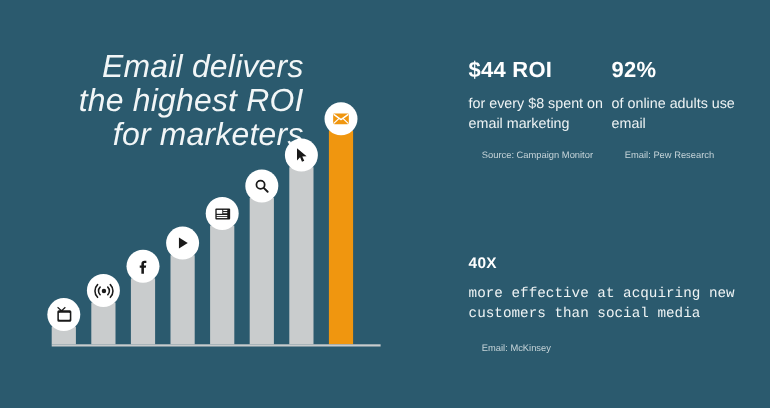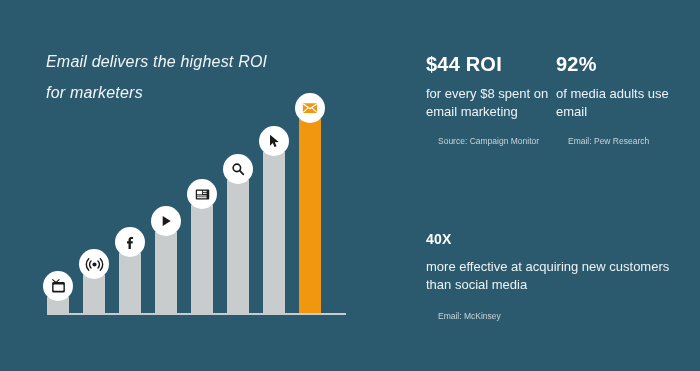--- a/index.html
+++ b/index.html
@@ -25,26 +25,27 @@
   .left-panel {
     position: absolute;
     left: 0; top: 0;
     width: 400px; height: 371px;
   }
   .headline {
     position: absolute;
     left: 46px;
     top: 46px;
     width: 230px;
-    font-size: 16px;
+    font-size: 29px;
     line-height: 31px;
     font-style: italic;
     font-weight: 400;
     color: #f2f6f7;
     letter-spacing: 0.2px;
+    text-align: right;
   }
 
   
   .chart {
     position: absolute;
     left: 47px;
     top: 60px;
     width: 300px;
     height: 255px;
   }
@@ -131,20 +132,21 @@
     position: absolute;
     left: 26px;
     top: 227px;
     width: 262px;
   }
   .stat-block-wide .stat-number { font-size: 14px; }
   .stat-block-wide .stat-body {
     margin-top: 7px;
     font-size: 13px;
     line-height: 18px;
+    font-family: Liberation Mono, monospace;
   }
   .stat-block-wide .stat-source {
     margin-top: 16px;
   }
 </style>
 </head>
 <body>
 
 <div class="slide">
 
@@ -250,21 +252,21 @@
     <div class="stat-row">
 
       <div class="stat-col">
         <div class="stat-number">$44 ROI</div>
         <div class="stat-body">for every $8 spent on email marketing</div>
         <div class="stat-source">Source: Campaign Monitor</div>
       </div>
 
       <div class="stat-col second">
         <div class="stat-number">92%</div>
-        <div class="stat-body">of media adults use email</div>
+        <div class="stat-body">of online adults use email</div>
         <div class="stat-source">Email: Pew Research</div>
       </div>
 
     </div>
 
     <div class="stat-block-wide">
       <div class="stat-number">40X</div>
       <div class="stat-body">more effective at acquiring new customers than social media</div>
       <div class="stat-source">Email: McKinsey</div>
     </div>

